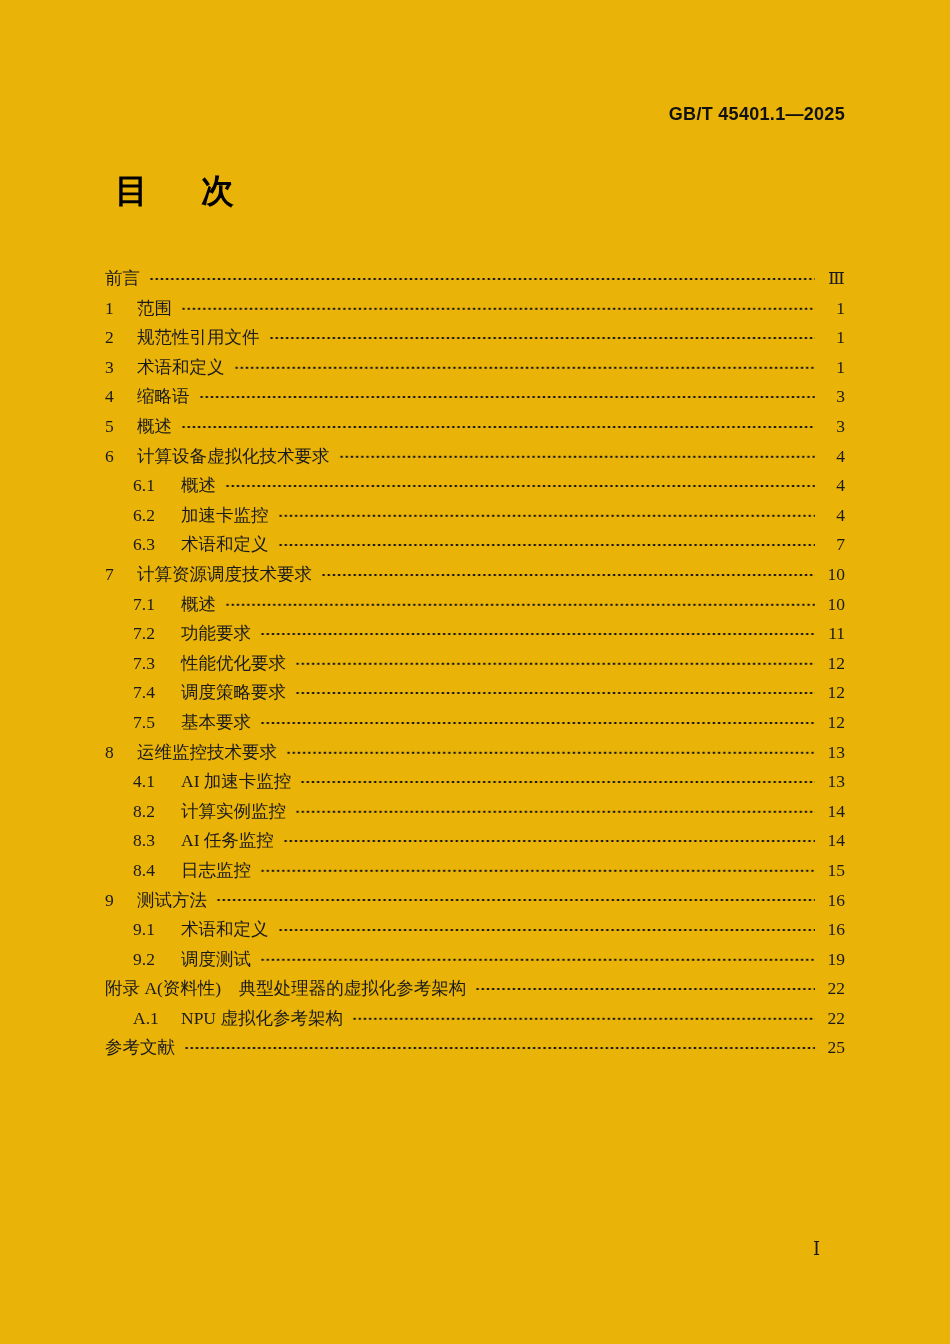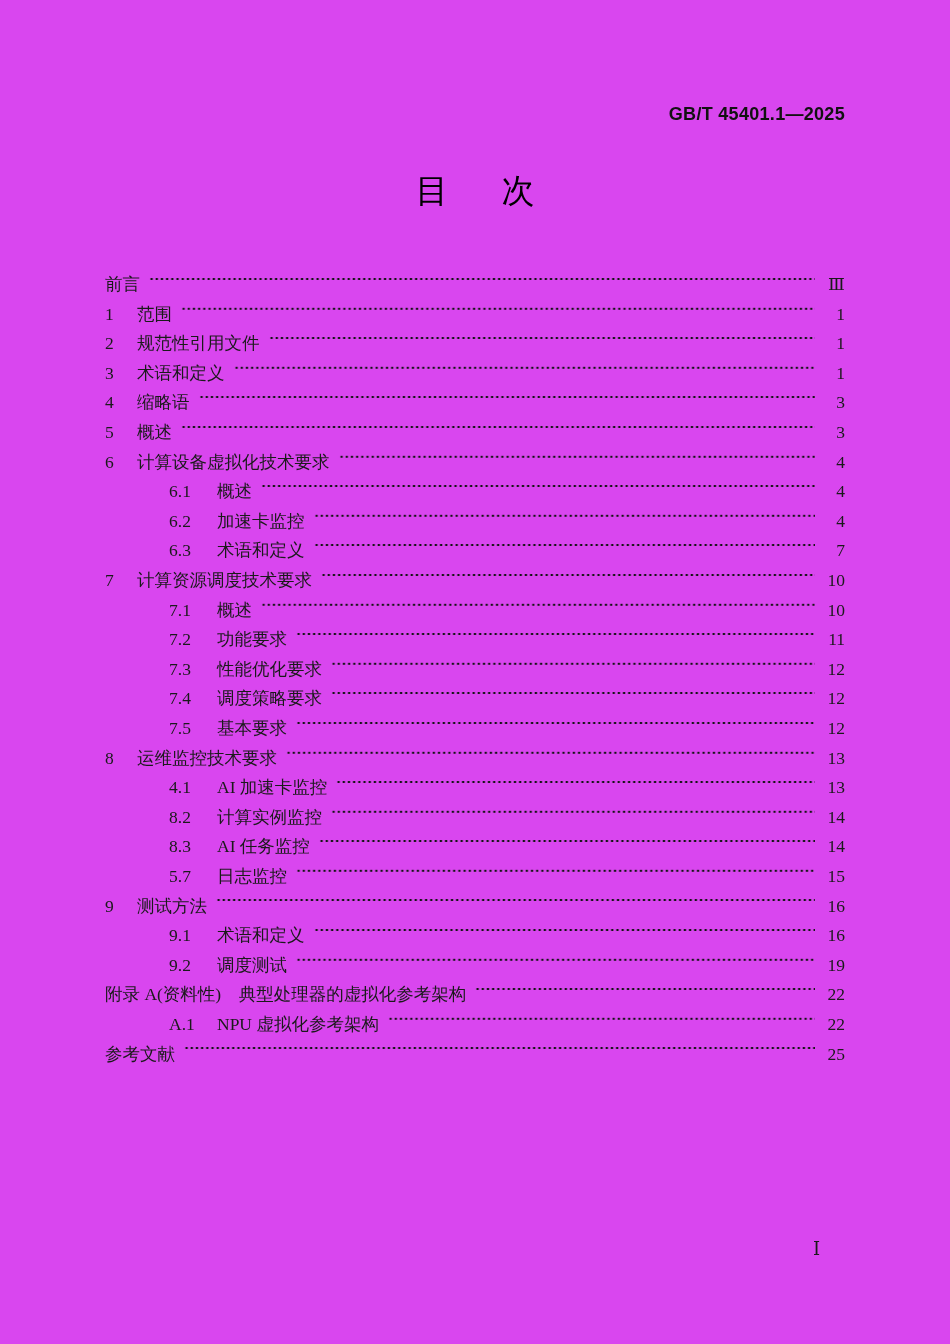--- a/index.html
+++ b/index.html
@@ -5,61 +5,60 @@
   html, body {
     margin: 0;
     padding: 0;
     background: #ffffff;
   }
   .page {
     position: relative;
     width: 950px;
     height: 1344px;
     margin: 0 auto;
-    background: #d946ef;
+    background: #eab308;
     box-sizing: border-box;
     padding: 104px 105px 0 105px;
     font-family: "Liberation Serif", "DejaVu Serif", serif;
     color: #1a1a1a;
     overflow: hidden;
   }
   .doc-header {
     text-align: right;
     font-family: "Liberation Sans", "DejaVu Sans", sans-serif;
     font-weight: 700;
     font-size: 18px;
     letter-spacing: 0.3px;
     color: #111;
   }
   .doc-title {
-    text-align: center;
     margin-top: 44px;
     font-size: 33px;
-    font-weight: 400;
+    font-weight: 700;
     letter-spacing: 10px;
     padding-left: 10px; 
     color: #000;
   }
   .toc-list {
     margin-top: 50px;
   }
   .toc-row {
     display: flex;
-    align-items: flex-end;
+    align-items: center;
     height: 29.6px;
     font-size: 17.5px;
     line-height: 1;
   }
   .toc-row .num {
     flex: none;
     white-space: pre;
   }
   .toc-row.level-1 .num { width: 32px; }
   .toc-row.level-2 { padding-left: 28px; }
-  .toc-row.level-2 .num { width: 48px; margin-left: 36px; }
+  .toc-row.level-2 .num { width: 48px; }
   .toc-row .label {
     flex: none;
     white-space: pre;
   }
   .toc-row .leader {
     flex: 1 1 auto;
     align-self: stretch;
     margin: 0 6px 0 9px;
     background-image: radial-gradient(circle, #141414 1.15px, rgba(0,0,0,0) 1.5px);
     background-size: 5.2px 29.6px;
@@ -203,21 +202,21 @@
         <span class="leader"></span>
         <span class="page-num">14</span>
       </div>
       <div class="toc-row level-2">
         <span class="num">8.3</span>
         <span class="label">AI 任务监控</span>
         <span class="leader"></span>
         <span class="page-num">14</span>
       </div>
       <div class="toc-row level-2">
-        <span class="num">5.7</span>
+        <span class="num">8.4</span>
         <span class="label">日志监控</span>
         <span class="leader"></span>
         <span class="page-num">15</span>
       </div>
       <div class="toc-row level-1">
         <span class="num">9</span>
         <span class="label">测试方法</span>
         <span class="leader"></span>
         <span class="page-num">16</span>
       </div>

